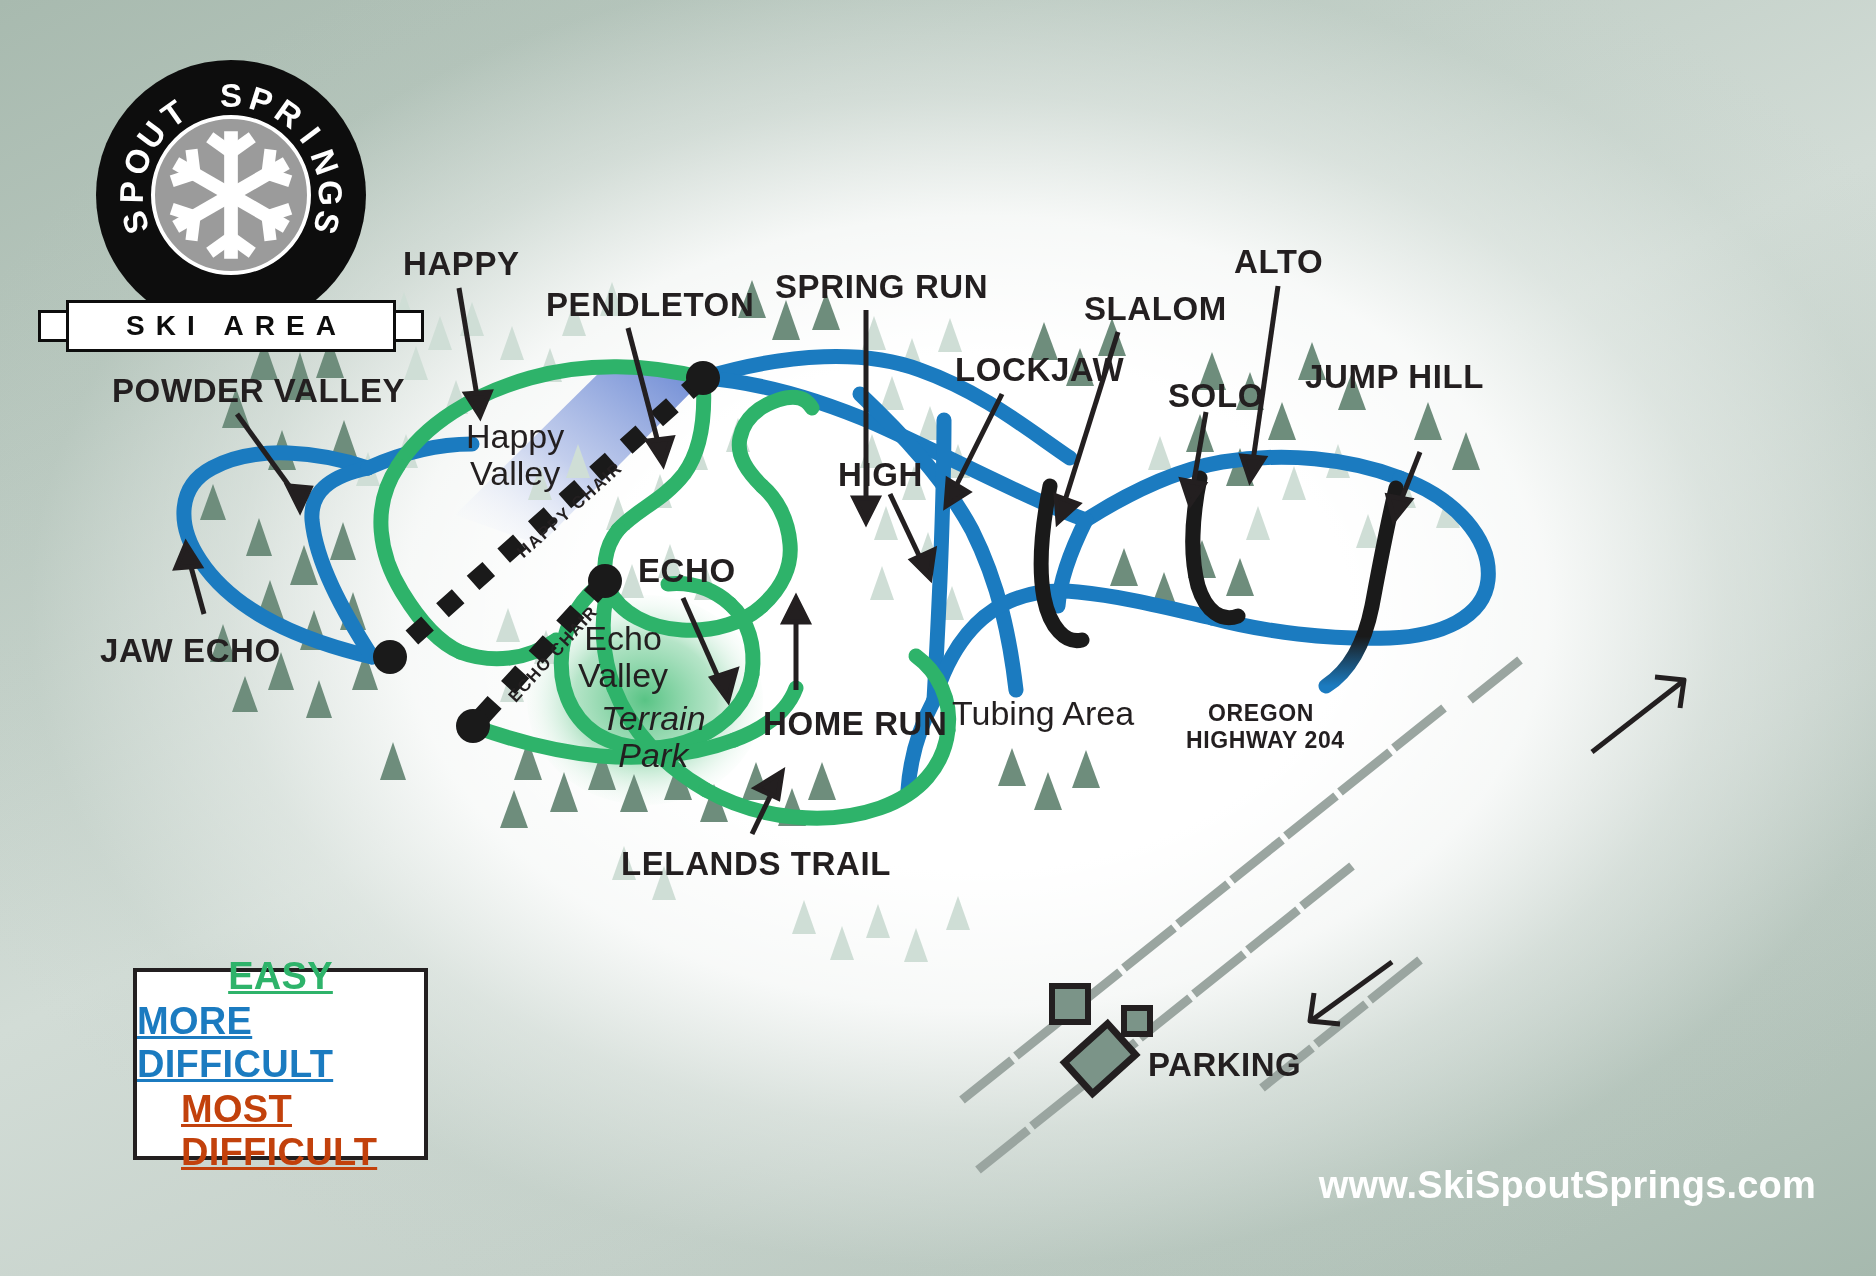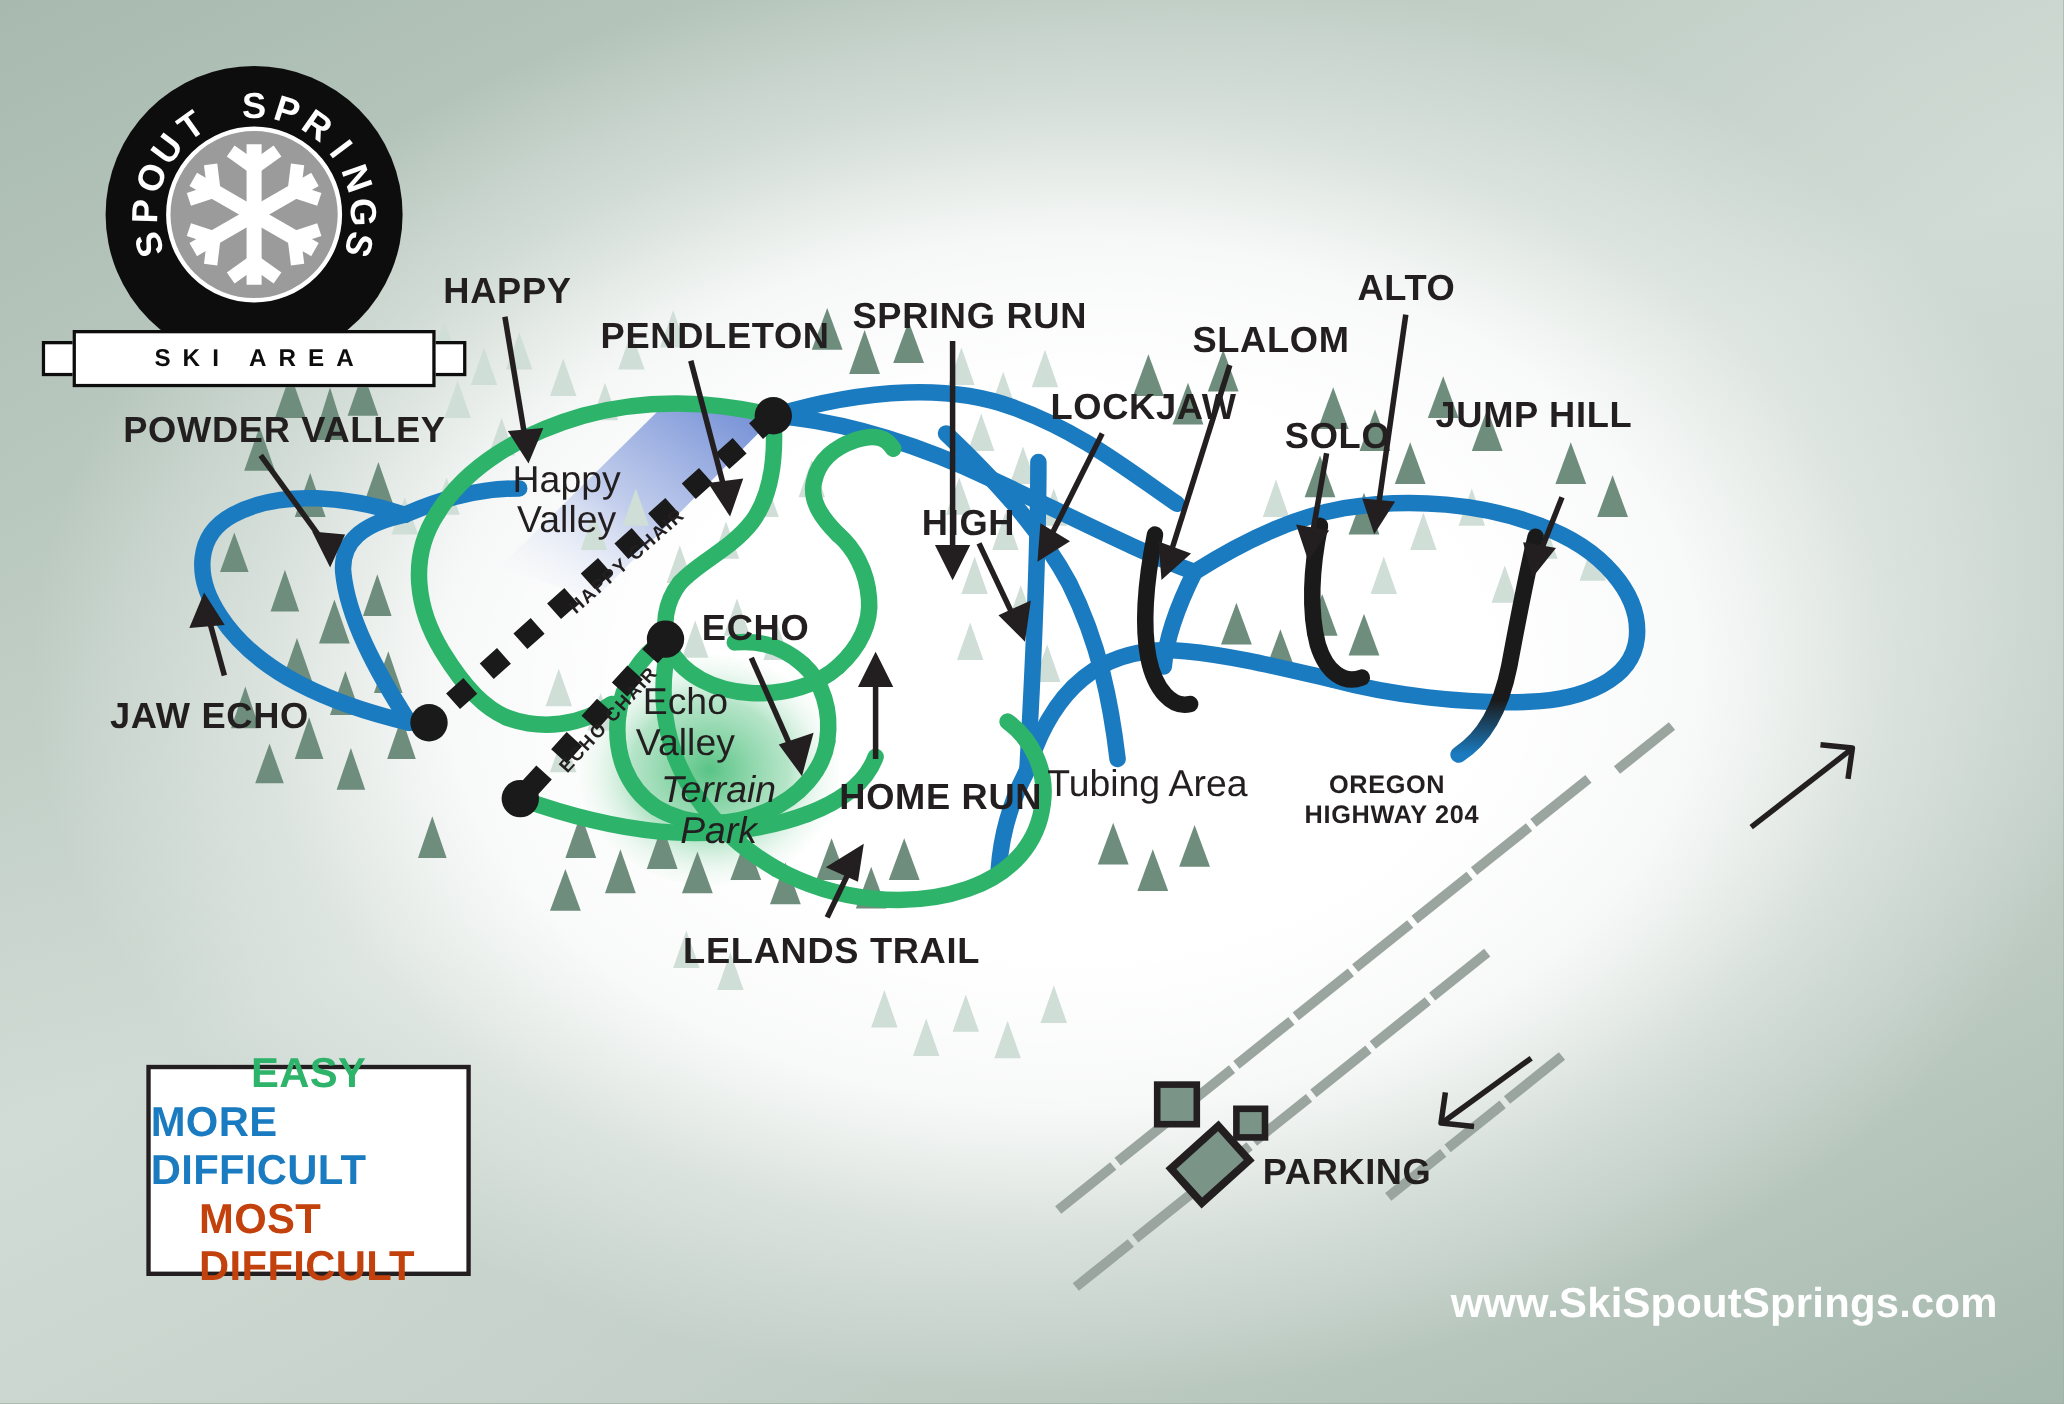--- a/index.html
+++ b/index.html
@@ -23,31 +23,31 @@
   .area-label{position:absolute;color:#231f20;font-weight:normal;font-size:34px;line-height:1.08;white-space:nowrap;}
   .area-label.center{text-align:center;}
   .sub-label{font-size:25px;font-weight:normal;letter-spacing:0;line-height:1.12;text-align:center;}
   .chair-label{position:absolute;color:#231f20;font-weight:bold;font-size:17px;letter-spacing:1.6px;white-space:nowrap;transform-origin:left center;}
 
   
   #logo{position:absolute;left:96px;top:60px;width:270px;height:270px;}
   #logo-disc{position:absolute;left:0;top:0;width:270px;height:270px;border-radius:50%;background:#0d0d0d;}
   #logo-inner{position:absolute;left:55px;top:55px;width:160px;height:160px;border-radius:50%;background:#9b9b9b;border:4px solid #ffffff;box-sizing:border-box;}
   #logo-banner{position:absolute;left:-30px;top:240px;width:330px;height:52px;background:#ffffff;border:3px solid #0d0d0d;box-sizing:border-box;display:flex;align-items:center;justify-content:center;}
-  #logo-banner span{font-size:22px;font-weight:bold;letter-spacing:11px;color:#0d0d0d;padding-left:11px;}
+  #logo-banner span{font-size:28px;font-weight:bold;letter-spacing:11px;color:#0d0d0d;padding-left:11px;}
   #logo-banner-l,#logo-banner-r{position:absolute;top:250px;width:34px;height:32px;background:#ffffff;border:3px solid #0d0d0d;box-sizing:border-box;}
   #logo-banner-l{left:-58px;}
   #logo-banner-r{left:294px;}
   .arc-letter{position:absolute;left:135px;top:135px;width:0;height:0;color:#ffffff;font-size:33px;font-weight:bold;}
   .arc-letter span{position:absolute;left:-12px;top:-118px;display:block;width:24px;text-align:center;}
 
   
   #legend{position:absolute;left:133px;top:968px;width:295px;height:192px;background:#ffffff;border:4px solid #231f20;box-sizing:border-box;
           display:flex;flex-direction:column;align-items:center;justify-content:center;gap:2px;}
-  #legend div{font-weight:bold;letter-spacing:0.3px;}
+  #legend div{font-weight:bold;letter-spacing:0.3px;text-decoration:underline;}
   .lg-easy{font-size:38px;}
   .lg-more{font-size:38px;}
   .lg-most{font-size:38px;}
 
   
   #site-url{position:absolute;right:60px;top:1164px;color:#ffffff;font-size:38px;font-weight:bold;letter-spacing:0.2px;}
 </style>
 </head>
 <body>
 

